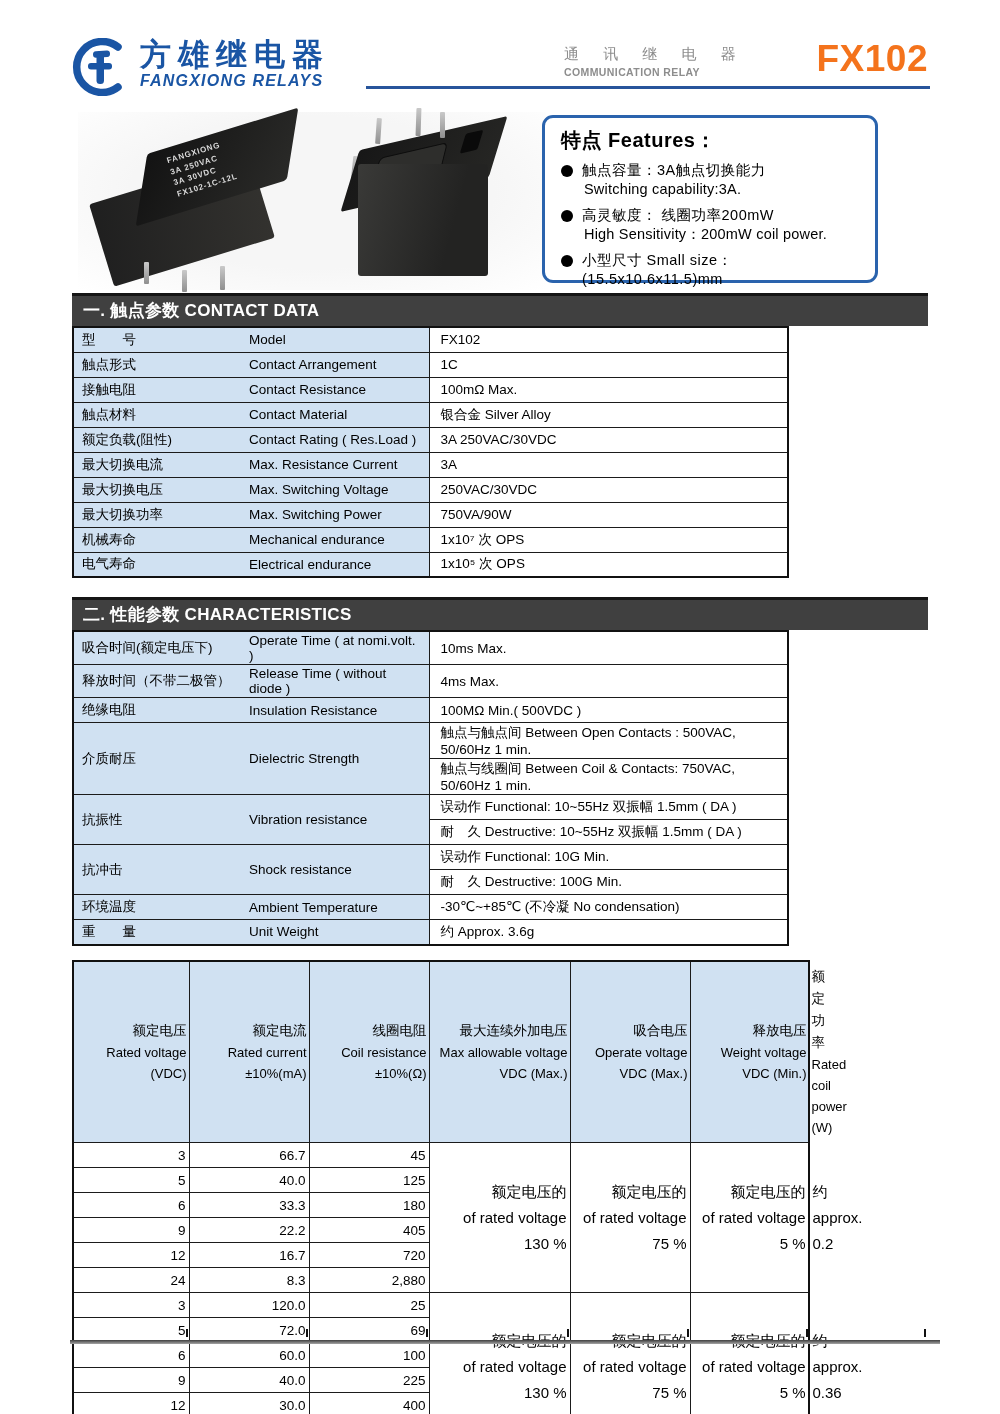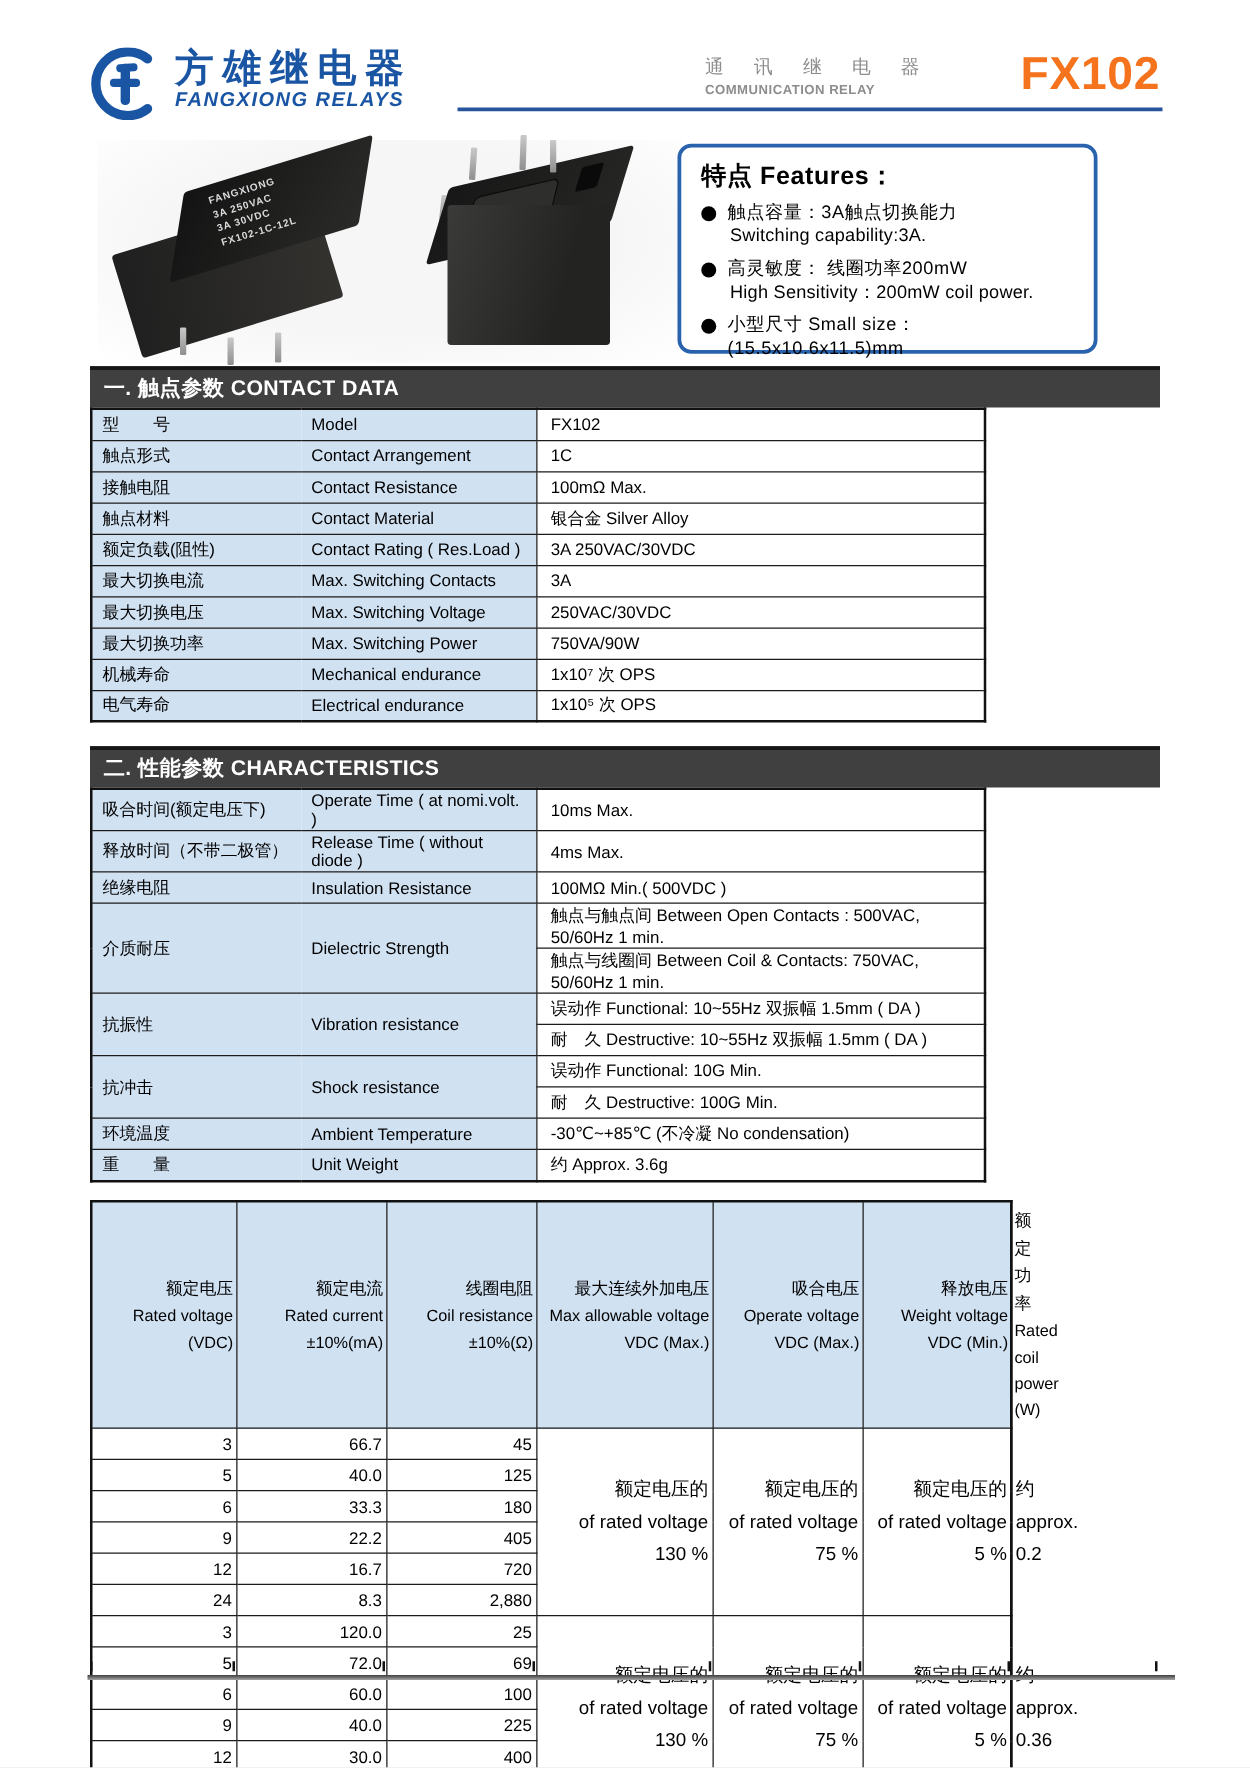--- a/index.html
+++ b/index.html
@@ -186,21 +186,21 @@
           <td class="lab c2">Contact Material</td>
           <td class="val">银合金  Silver Alloy</td>
         </tr>
     <tr>
           <td class="lab c1">额定负载(阻性)</td>
           <td class="lab c2">Contact Rating ( Res.Load )</td>
           <td class="val">3A 250VAC/30VDC</td>
         </tr>
     <tr>
           <td class="lab c1">最大切换电流</td>
-          <td class="lab c2">Max. Switching Contacts</td>
+          <td class="lab c2">Max. Resistance Current</td>
           <td class="val">3A</td>
         </tr>
     <tr>
           <td class="lab c1">最大切换电压</td>
           <td class="lab c2">Max. Switching Voltage</td>
           <td class="val">250VAC/30VDC</td>
         </tr>
     <tr>
           <td class="lab c1">最大切换功率</td>
           <td class="lab c2">Max. Switching Power</td>

